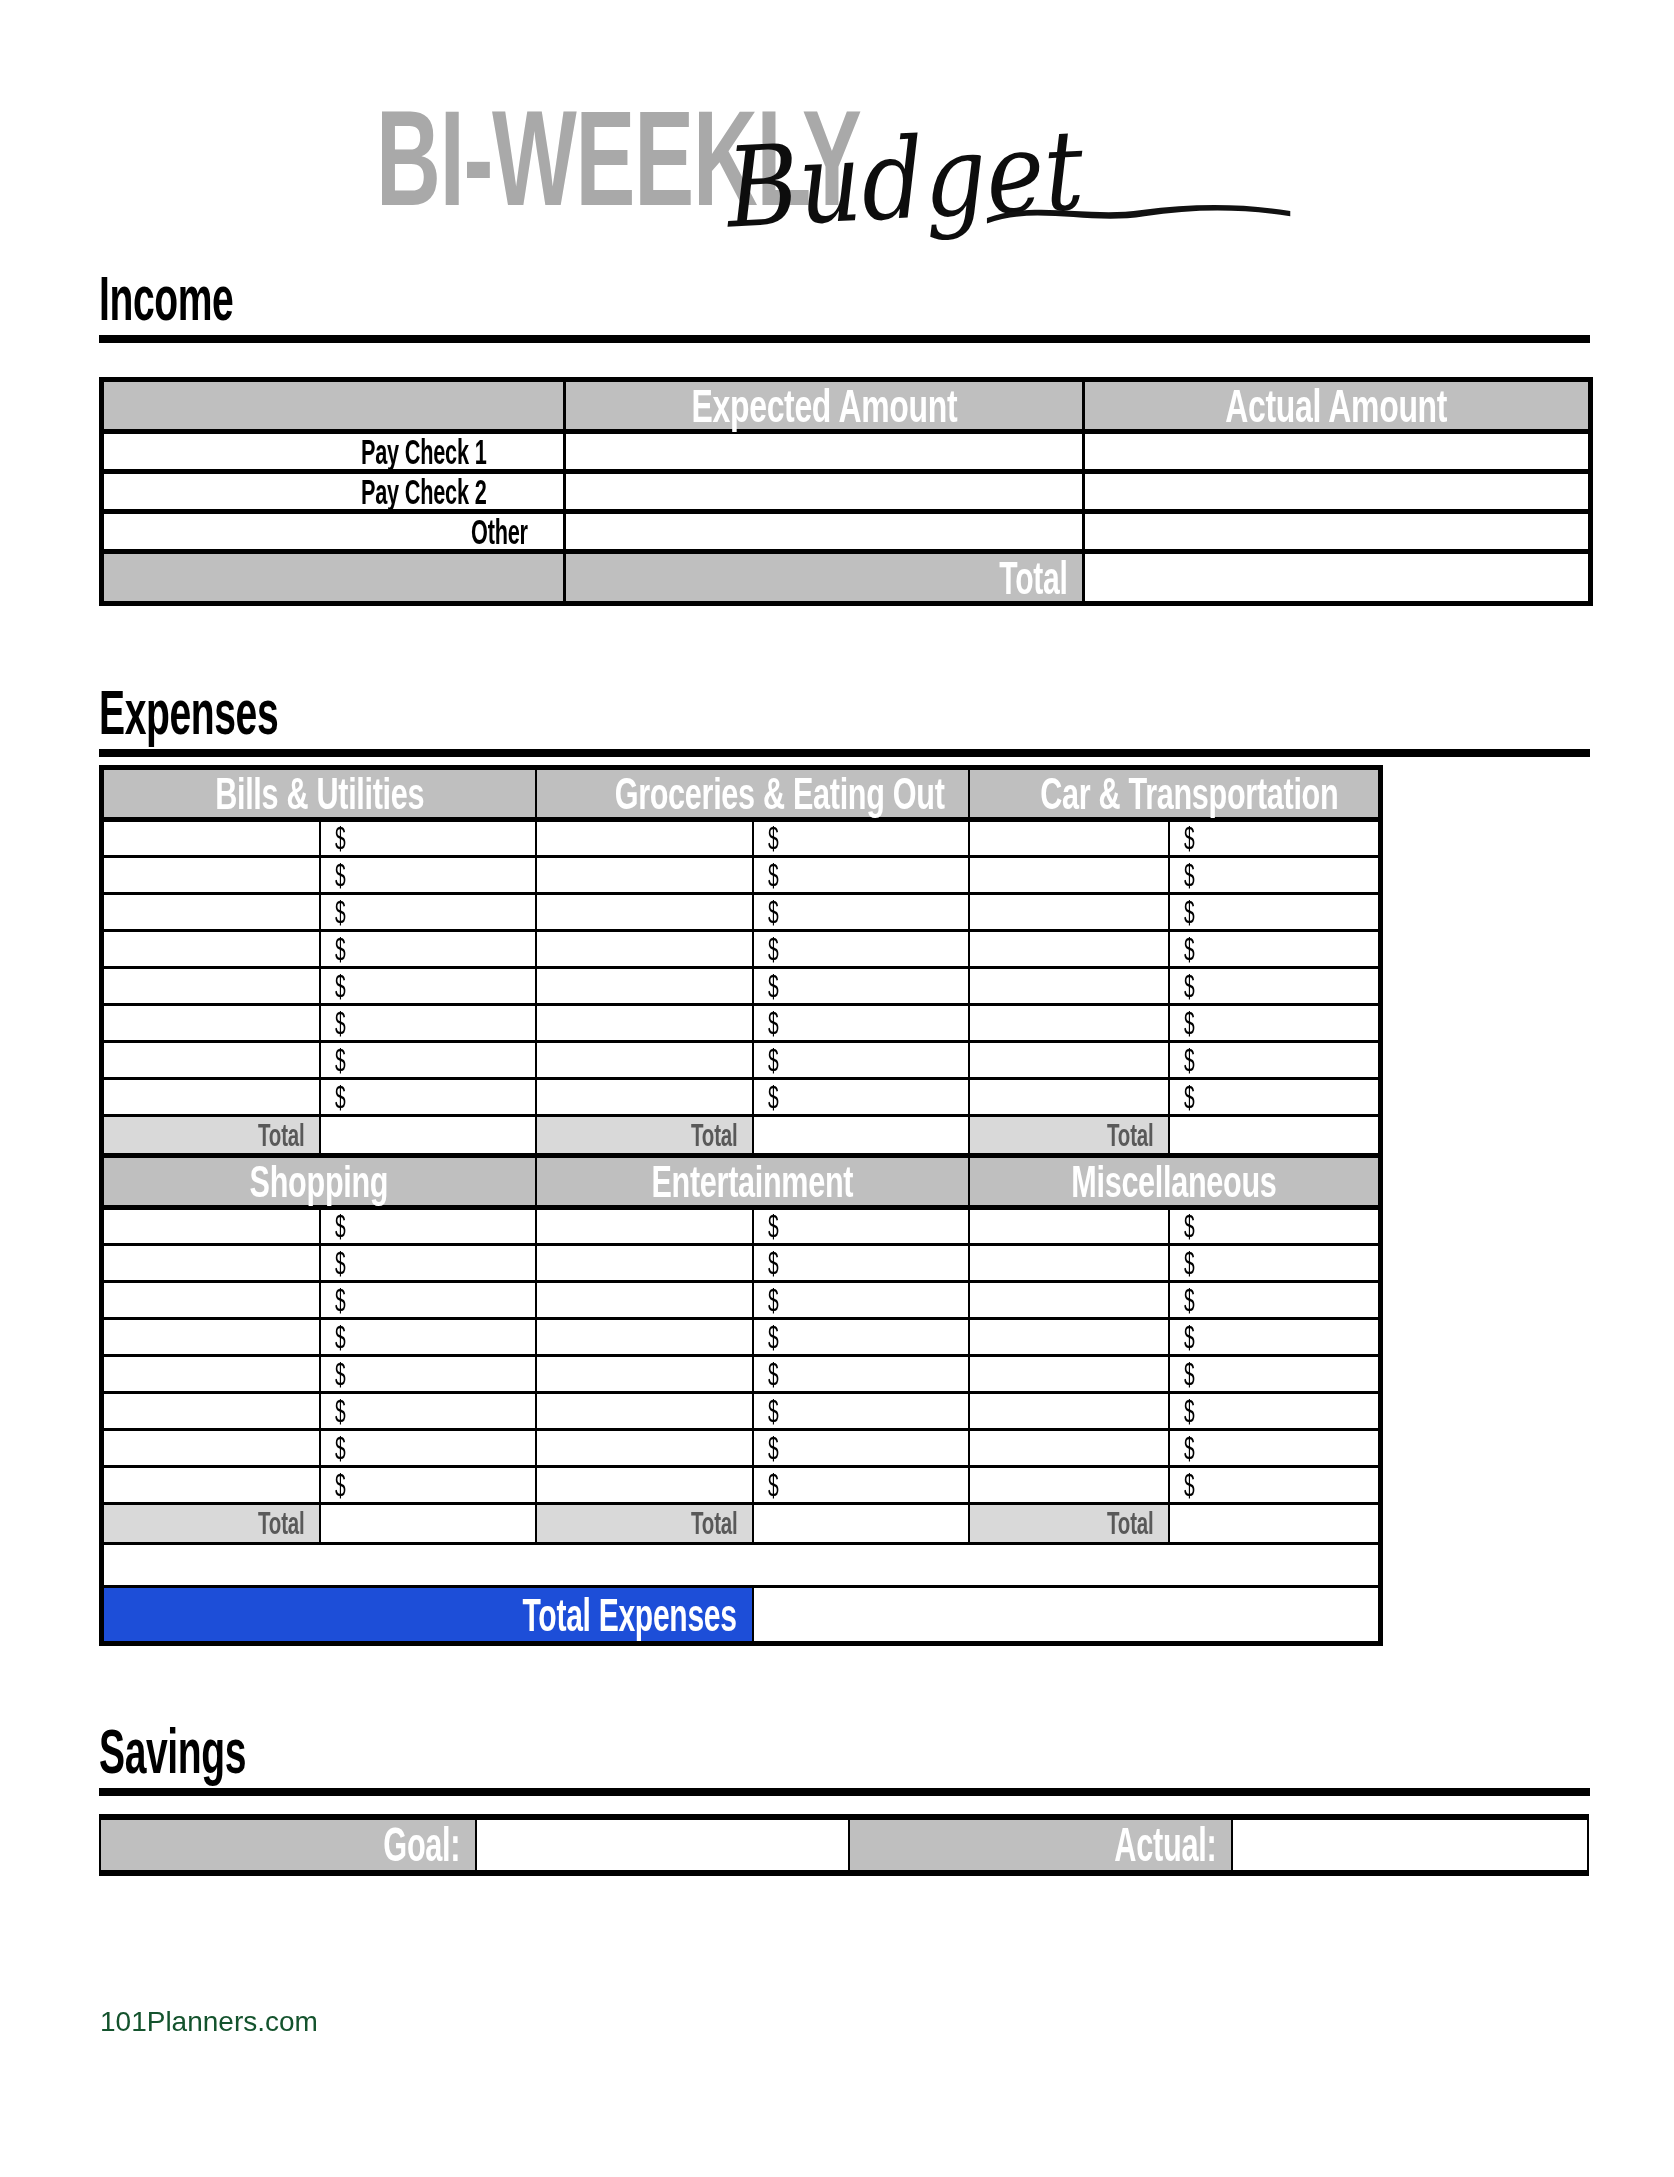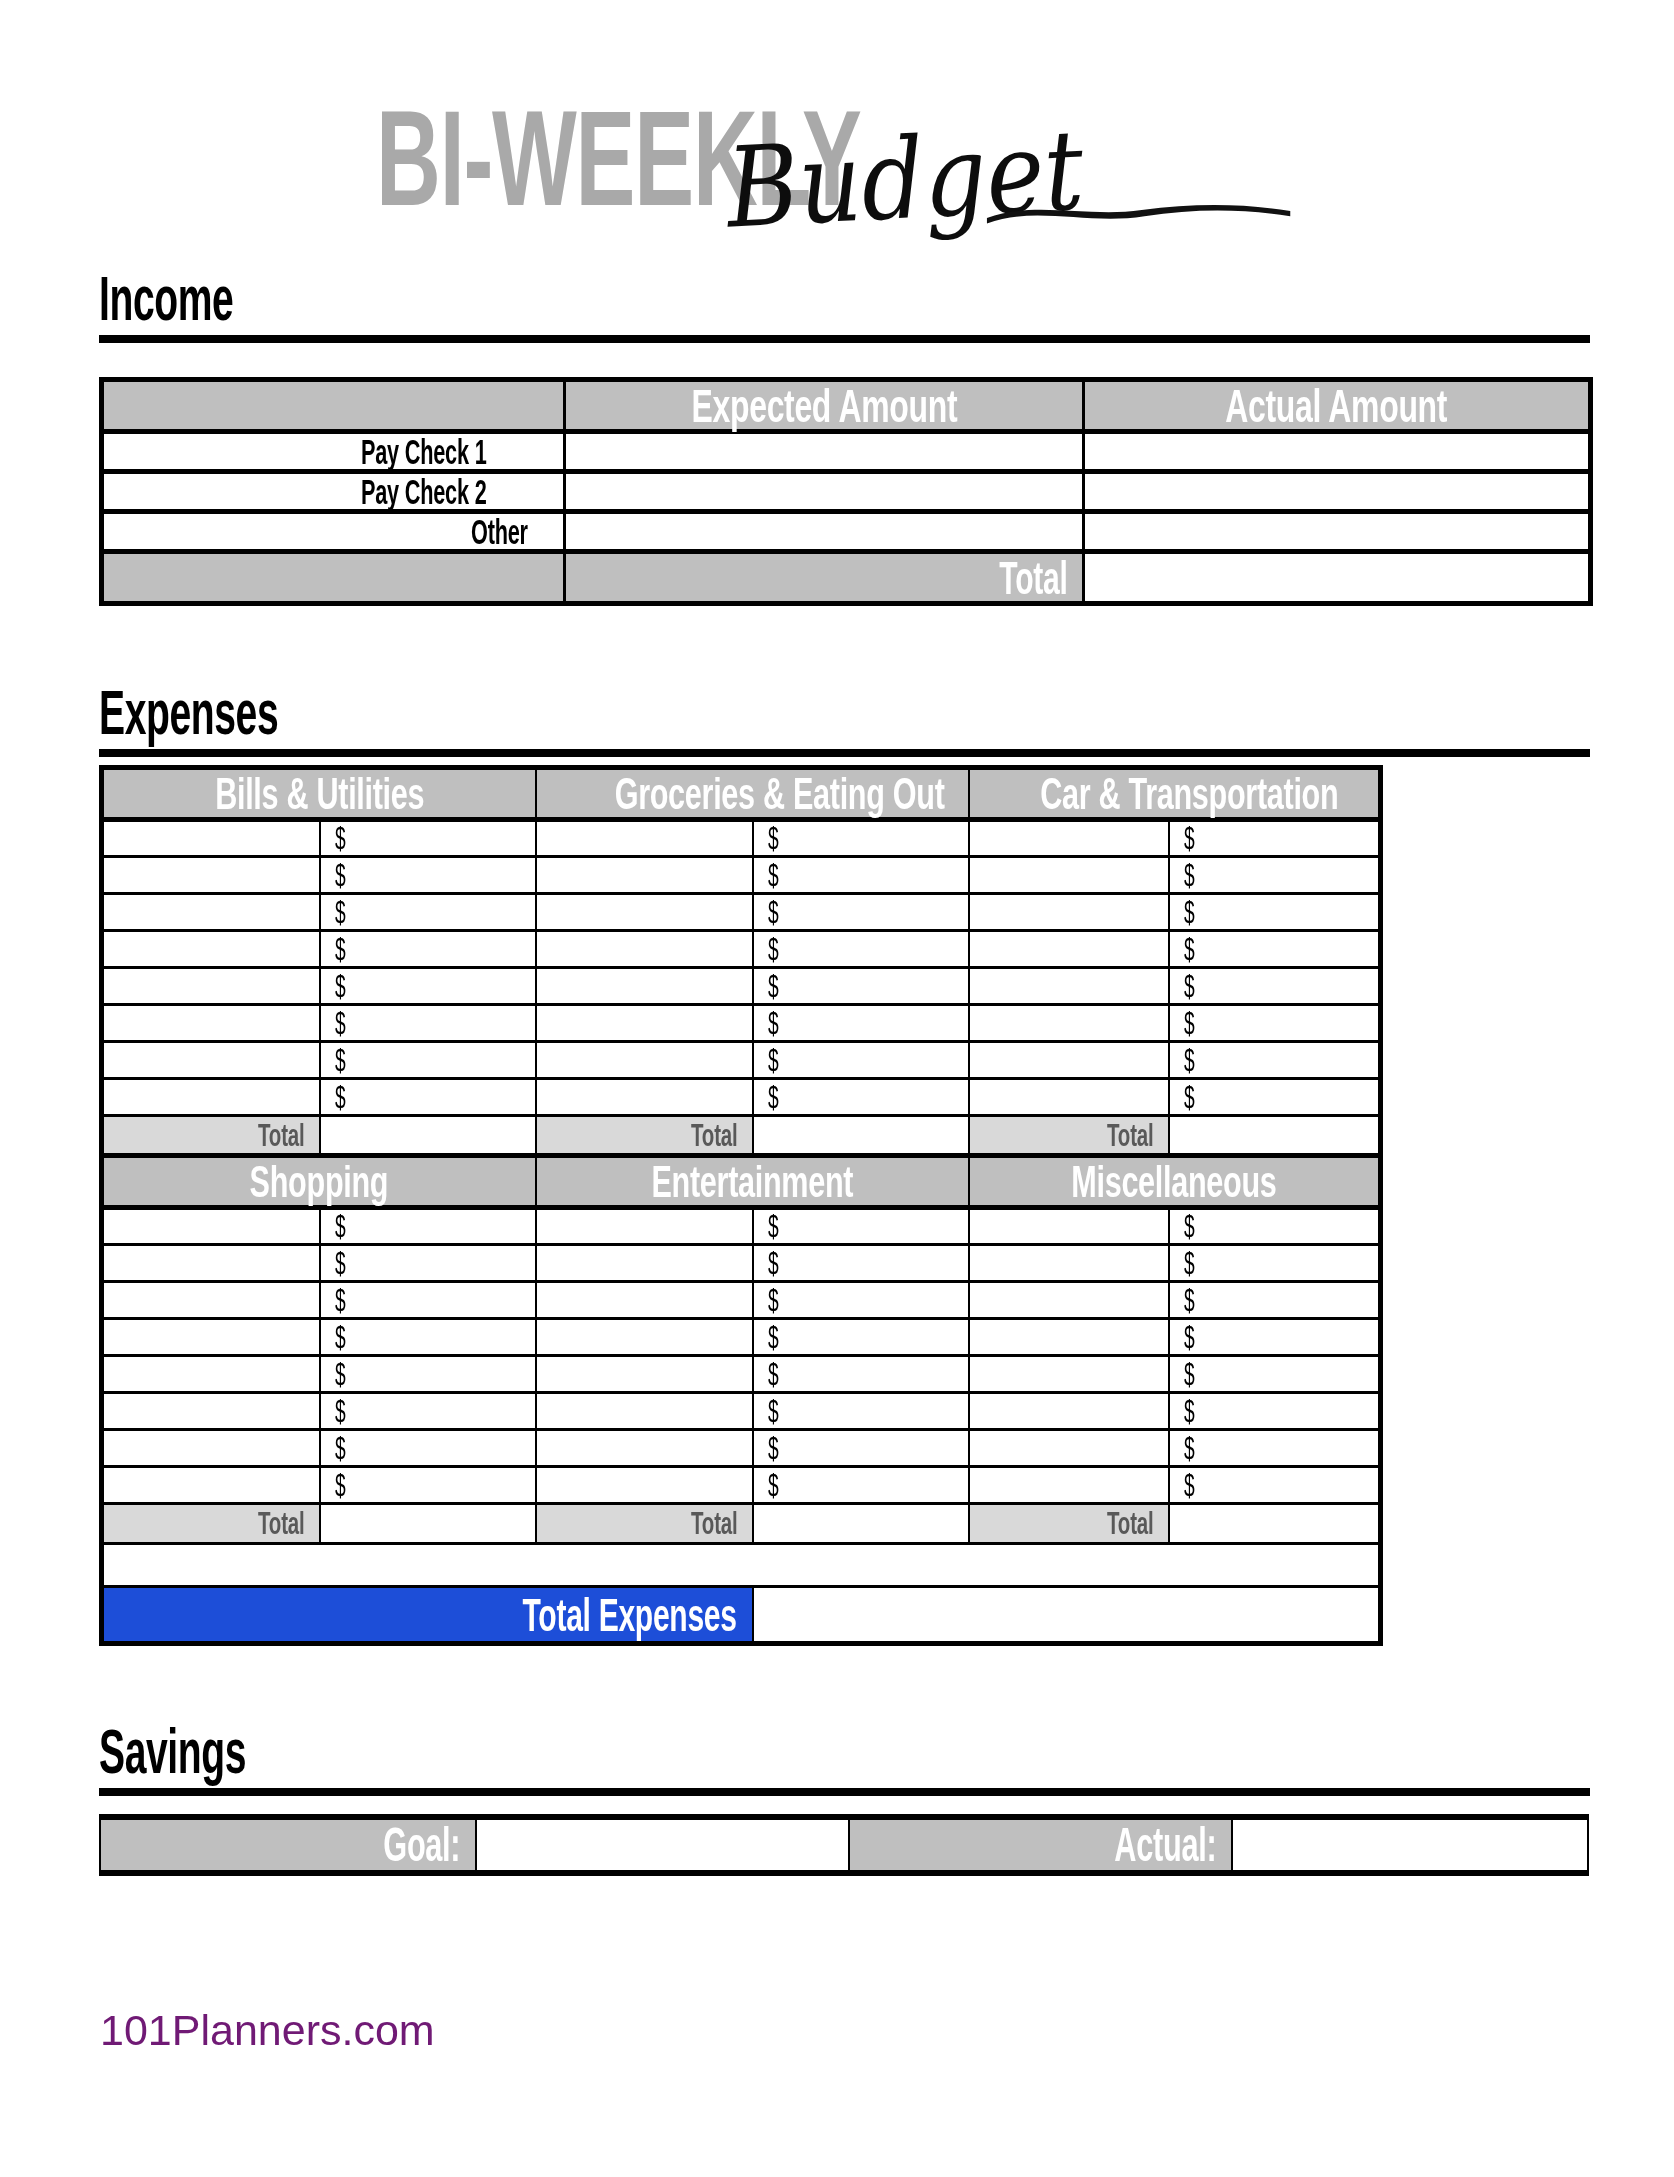--- a/index.html
+++ b/index.html
@@ -61,21 +61,21 @@
   .exp-table tr.erow{height:37px;}
   .exp-table tr.etotal{height:40px;}
   .exp-table tr.eempty{height:43px;}
   .exp-table tr.etexp{height:57px;}
   .exp-table td.dollar-cell{padding-left:14.3px;text-align:left;}
 
   .sav-table{width:1488px;margin-top:18px;border:2.7px solid #000;border-top-width:6.3px;border-bottom-width:6.3px;}
   .sav-table th,.sav-table td{border:2.7px solid #000;border-top-width:6.3px;border-bottom-width:6.3px;}
   .sav-table tr{height:56px;}
 
-  .footer{position:absolute;left:100px;top:2006px;font-size:43px;color:#701a75;}
+  .footer{position:absolute;left:100px;top:2006px;font-size:28px;color:#14532d;}
 </style>
 </head>
 <body>
 
 <div class="page">
 
   <div class="title-main">BI-WEEKLY</div>
   <div class="title-script">Budget</div>
   <svg class="swash" width="309" height="34" viewBox="0 0 345 38">
     <path d="M2 28 C 55 8, 115 28, 175 19 C 235 11, 290 12, 341 20 L 341 26 C 290 18, 236 17, 178 26 C 116 36, 55 14, 2 34 Z" fill="#111"></path>

